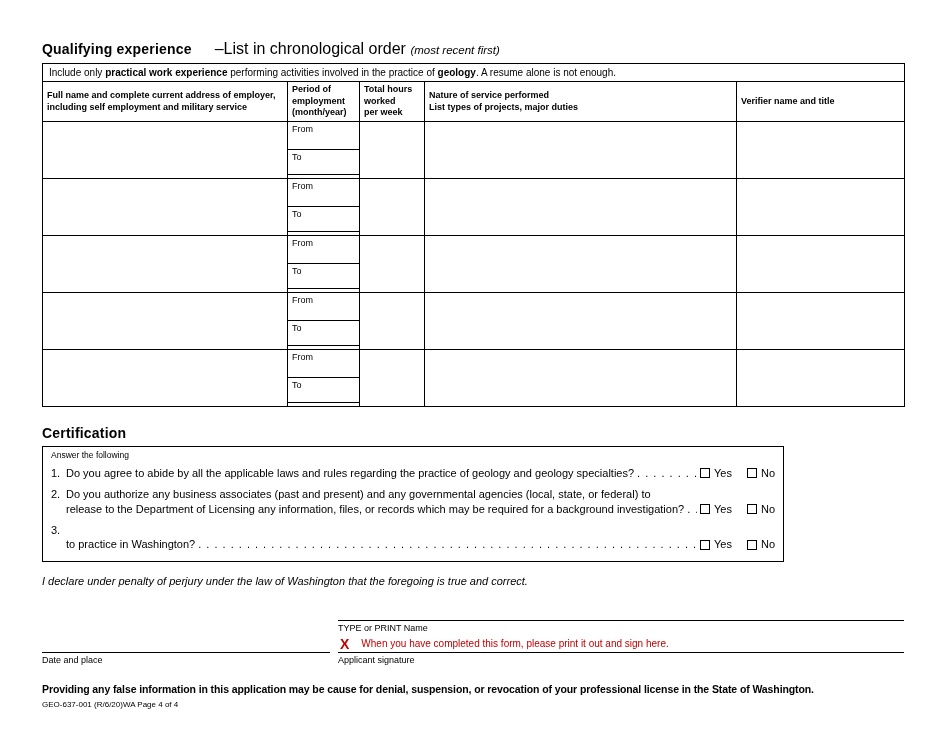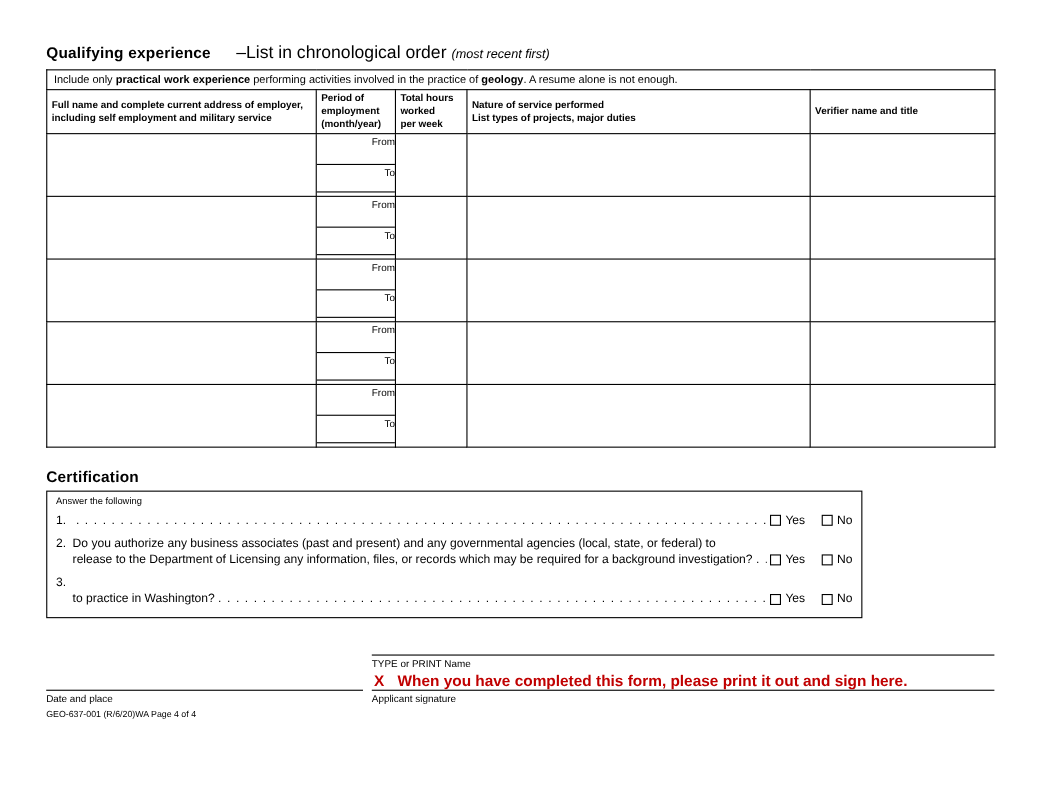--- a/index.html
+++ b/index.html
@@ -19,21 +19,21 @@
   
   .exp-table { width:862px; border-collapse:collapse; table-layout:fixed; }
   .exp-table td, .exp-table th { border:1px solid #000; }
   .instr-row td { font-size:10px; padding:3px 6px; }
   .b { font-weight:bold; }
   .head-row th {
     font-size:9px; font-weight:bold; text-align:left;
     padding:2px 4px; vertical-align:middle; line-height:1.3; height:37px;
   }
   .th-top { vertical-align:top; }
-  .data-row td { height:57px; vertical-align:top;text-align:right; }
+  .data-row td { height:57px; vertical-align:top; }
   .period-cell { padding:0 !important; }
   .p-half { height:28px; border-bottom:1px solid #000; font-size:9px; padding:2px 0 0 4px; }
   .p-half2 { height:25px; margin-bottom:3px; }
 
   .add-note { font-size:11px; font-style:italic; margin-top:9px; }
 
   
   .cert-heading { font-size:14px; font-weight:bold; margin-top:18px; margin-bottom:5px; letter-spacing:.2px; }
   .cert-box { border:1px solid #000; width:742px; padding:3px 8px 9px 8px; }
   .answer-label { font-size:8.5px; }
@@ -52,21 +52,21 @@
 
   
   .sig-section { display:flex; align-items:flex-end; gap:8px; margin-top:33px; width:862px; }
   .sig-left { width:288px; flex:none; }
   .sig-right { flex:1; }
   .sig-line { border-bottom:1px solid #000; height:16px; }
   .sig-label { font-size:9px; padding-top:2px; }
   .top-line { border-bottom:1px solid #000; height:0; }
   .x-row { border-bottom:1px solid #000; display:flex; align-items:center; gap:12px; height:18px; margin-top:2px; }
   .x-mark { font-weight:bold; font-size:14px; color:#c00000; padding-left:2px; }
-  .red-note { font-size:14px; font-weight:bold; color:#c00000; }
+  .red-note { font-size:10px; font-weight:normal; color:#c00000; }
 
   
   .footer-warning { font-size:10.5px; font-weight:bold; margin-top:18px; letter-spacing:-0.1px; white-space:nowrap; }
   .form-id { font-size:8px; margin-top:5px; }
 </style>
 </head>
 <body>
 
 <div class="page">
 
@@ -167,20 +167,21 @@
 
 
   <div class="cert-heading">Certification</div>
 
   <div class="cert-box">
     <div class="answer-label">Answer the following</div>
 
     <div class="question">
       <div class="q-row">
         <span class="q-num">1.</span>
+        <span class="q-text">Do you agree to abide by all the applicable laws and rules regarding the practice of geology and geology specialties?</span>
         <span class="leader">. . . . . . . . . . . . . . . . . . . . . . . . . . . . . . . . . . . . . . . . . . . . . . . . . . . . . . . . . . . . . . . . . . . . . . . . . . . . . . . . . . . . . . . . . . . . . . . . . . . . . . . . . . . . . . . . . . . . . . . . . . . . . . . . . . . . . . . . . . . . . . . . . . . . . . . . . . . .</span>
         <span class="yn">
           <span class="cb"></span>
             <span class="yn-label">Yes</span>
           <span class="cb cb2"></span>
             <span class="yn-label">No</span>
         </span>
       </div>
     </div>
 
@@ -211,32 +212,34 @@
         <span class="yn">
           <span class="cb"></span>
             <span class="yn-label">Yes</span>
           <span class="cb cb2"></span>
             <span class="yn-label">No</span>
         </span>
       </div>
     </div>
   </div>
 
+  <div class="declaration">I declare under penalty of perjury under the law of Washington that the foregoing is true and correct.</div>
 
   <div class="sig-section">
     <div class="sig-left">
       <div class="sig-line"></div>
       <div class="sig-label">Date and place</div>
     </div>
     <div class="sig-right">
       <div class="top-line"></div>
       <div class="sig-label">TYPE or PRINT Name</div>
       <div class="x-row">
         <span class="x-mark">X</span>
         <span class="red-note">When you have completed this form, please print it out and sign here.</span>
       </div>
       <div class="sig-label">Applicant signature</div>
     </div>
   </div>
 
+  <div class="footer-warning">Providing any false information in this application may be cause for denial, suspension, or revocation of your professional license in the State of Washington.</div>
   <div class="form-id">GEO-637-001 (R/6/20)WA Page 4 of 4</div>
 
 </div>
 
 </body></html>

